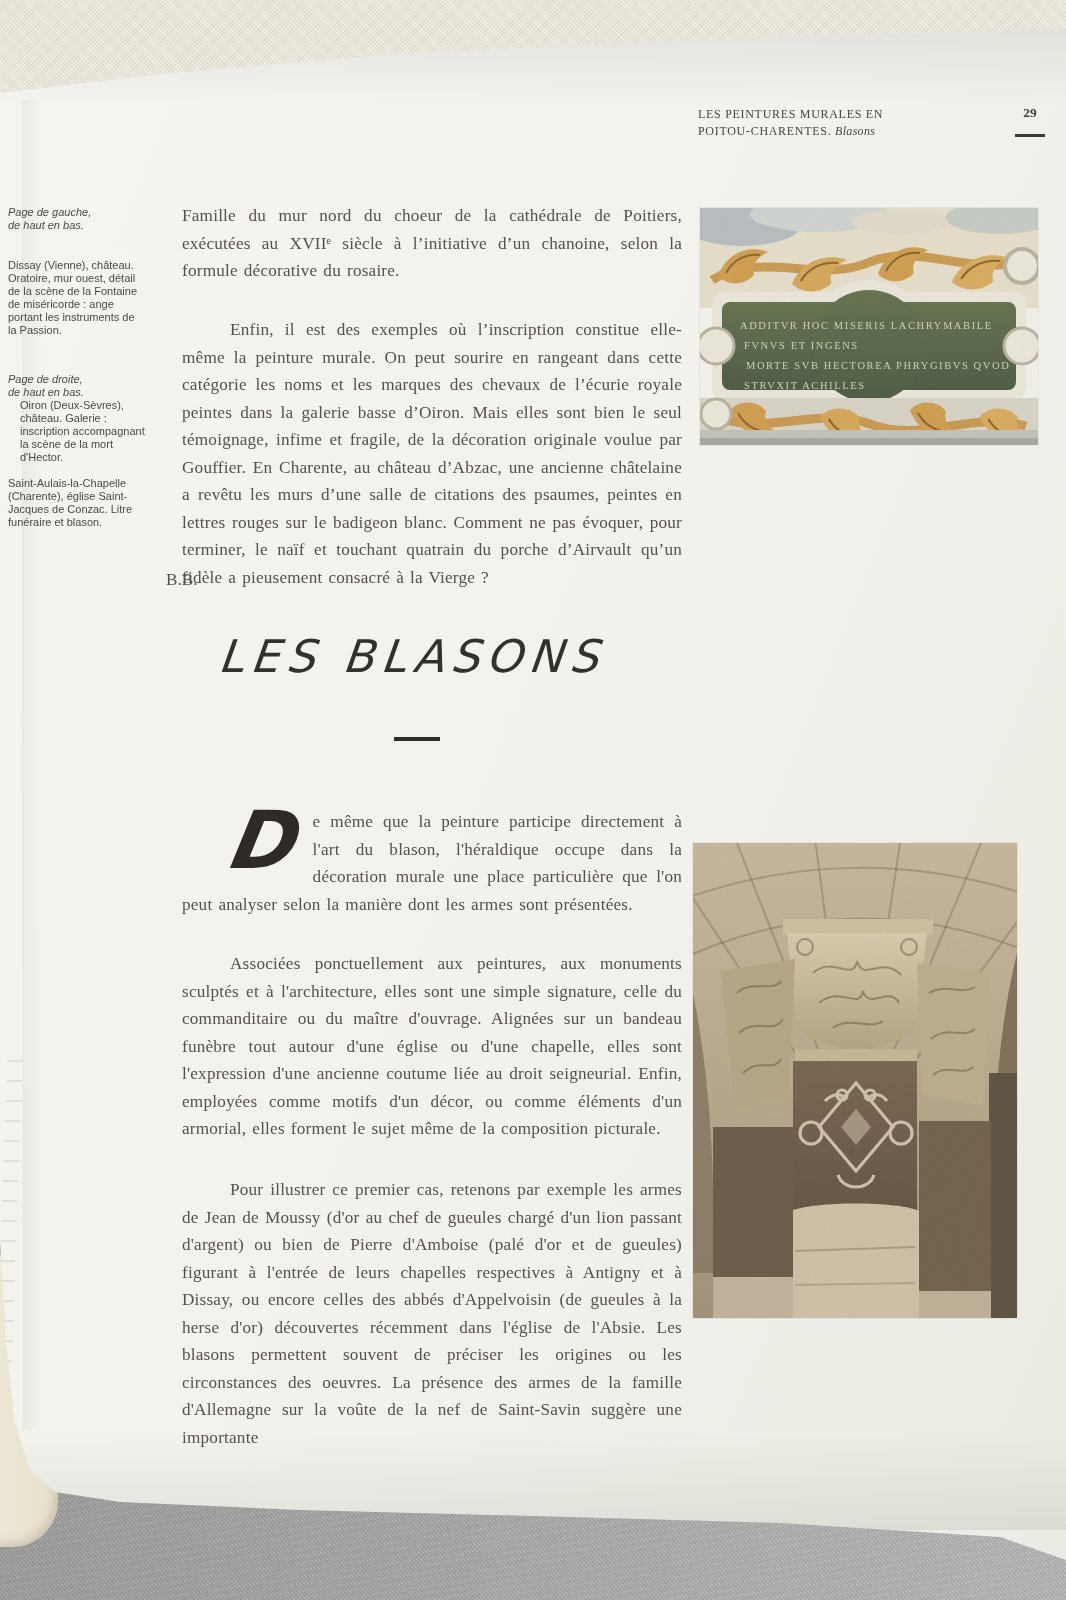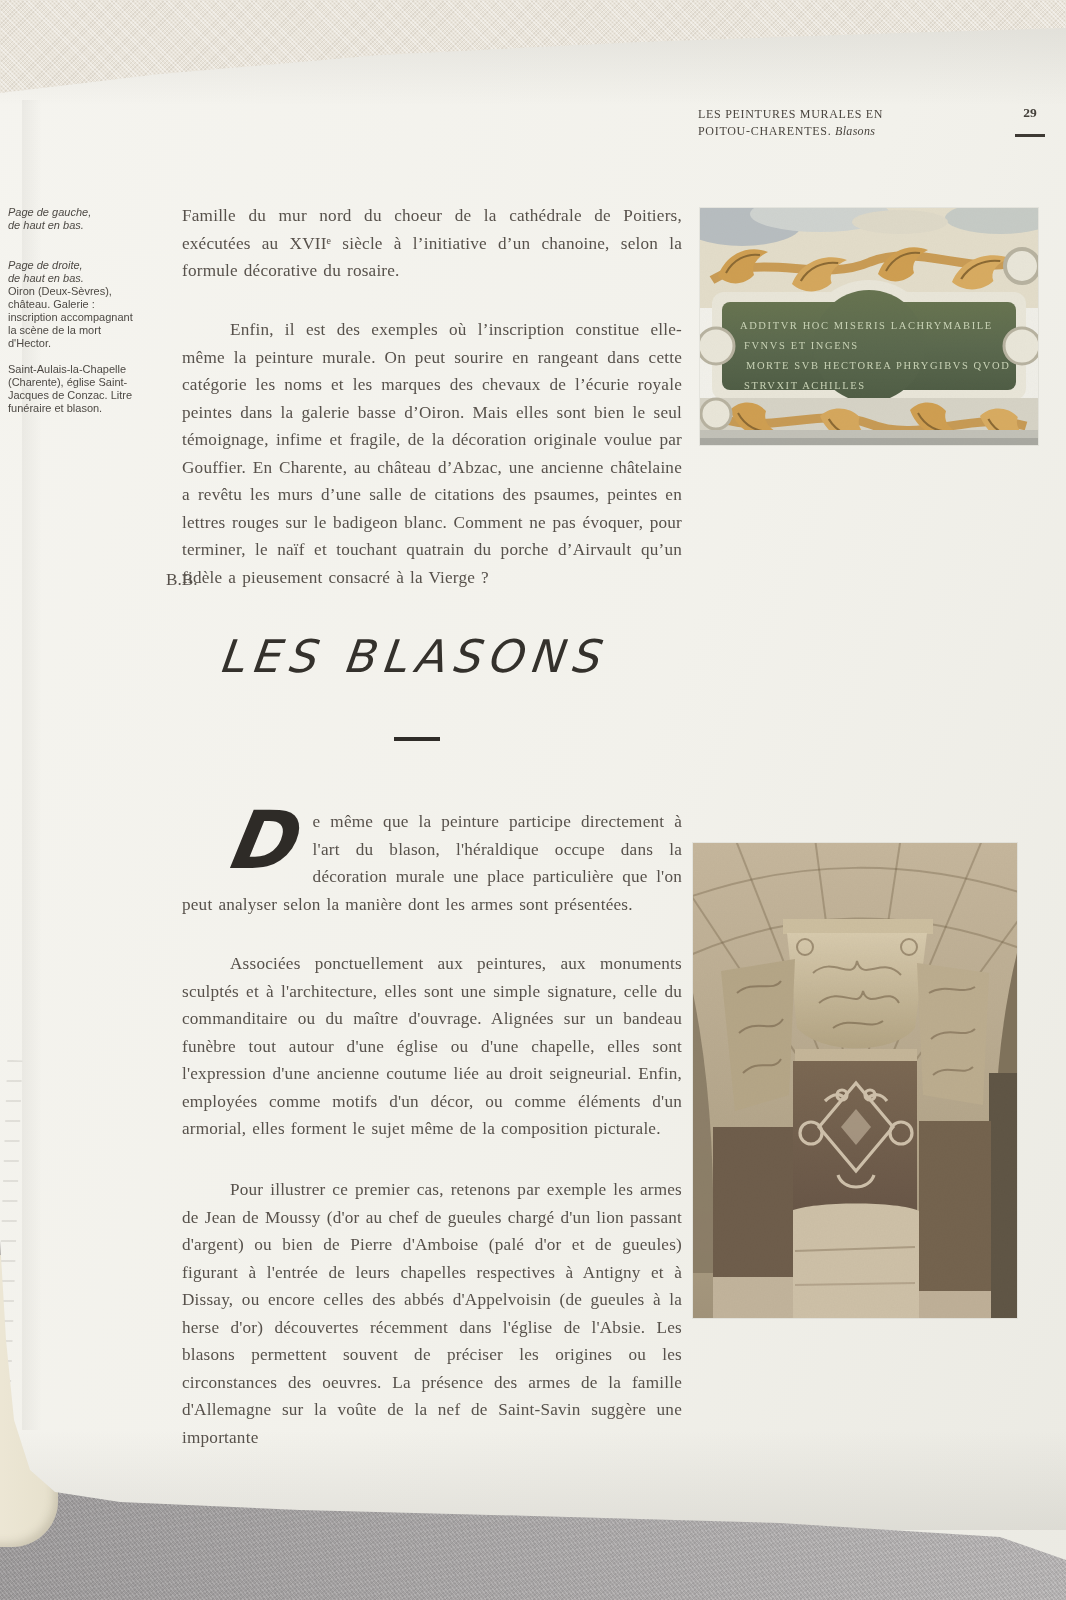--- a/index.html
+++ b/index.html
@@ -59,21 +59,21 @@
   .folio{position:absolute;left:1012px;top:105px;width:36px;text-align:center;
     font-size:13.5px;color:#45413b;font-weight:bold;}
   .folio-rule{position:absolute;left:1015px;top:134px;width:30px;height:2.5px;background:#3e3a34;}
   
   .margin-col{position:absolute;left:8px;top:206px;width:146px;
     font-family:"Liberation Sans",sans-serif;font-size:11px;line-height:13px;
     color:#4d4944;}
   .margin-col .note{white-space:pre-line;}
   .margin-col .note.ital{font-style:italic;}
   .mb1{margin-bottom:27px;} .mb2{margin-bottom:18px;} .mb3{margin-bottom:36px;}
-  .mb4{} .mb5{margin-bottom:13px;}
+  .mb4{} .mb5{margin-bottom:13px;margin-left:12px;}
   
   .main-col{position:absolute;left:166px;top:0;width:500px;color:#57514b;}
   .main-col p{position:absolute;margin:16px;width:500px;text-align:justify;
     font-size:17.2px;line-height:27.5px;word-spacing:1.5px;letter-spacing:.2px;}
   .p1{top:186px;}
   .p2{top:300px;text-indent:48px;}
   .sig{position:absolute;top:570px;font-size:17.2px;}
   .section-title{
     position:absolute;top:630px;left:0;width:500px;text-align:center;
     font-family:"DejaVu Sans",sans-serif;font-style:italic;font-weight:500;
@@ -112,20 +112,26 @@
     <span>LES PEINTURES MURALES EN</span><br>
     <span>POITOU-CHARENTES.</span>
     <span class="ital">Blasons</span>
   </div>
   <div class="folio">29</div>
   <div class="folio-rule"></div>
 
   <div class="margin-col">
     <div class="note ital mb1">Page de gauche,
 de haut en bas.</div>
+    <div class="note mb3">Dissay (Vienne), château.
+Oratoire, mur ouest, détail
+de la scène de la Fontaine
+de miséricorde : ange
+portant les instruments de
+la Passion.</div>
     <div class="note ital mb4">Page de droite,
 de haut en bas.</div>
     <div class="note mb5">Oiron (Deux-Sèvres),
 château. Galerie :
 inscription accompagnant
 la scène de la mort
 d'Hector.</div>
     <div class="note">Saint-Aulais-la-Chapelle
 (Charente), église Saint-
 Jacques de Conzac. Litre

